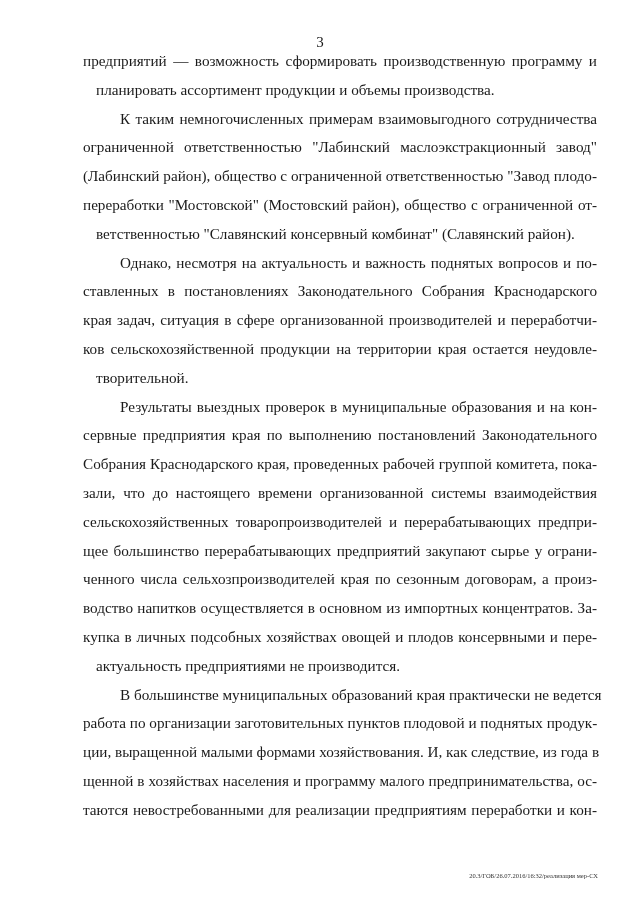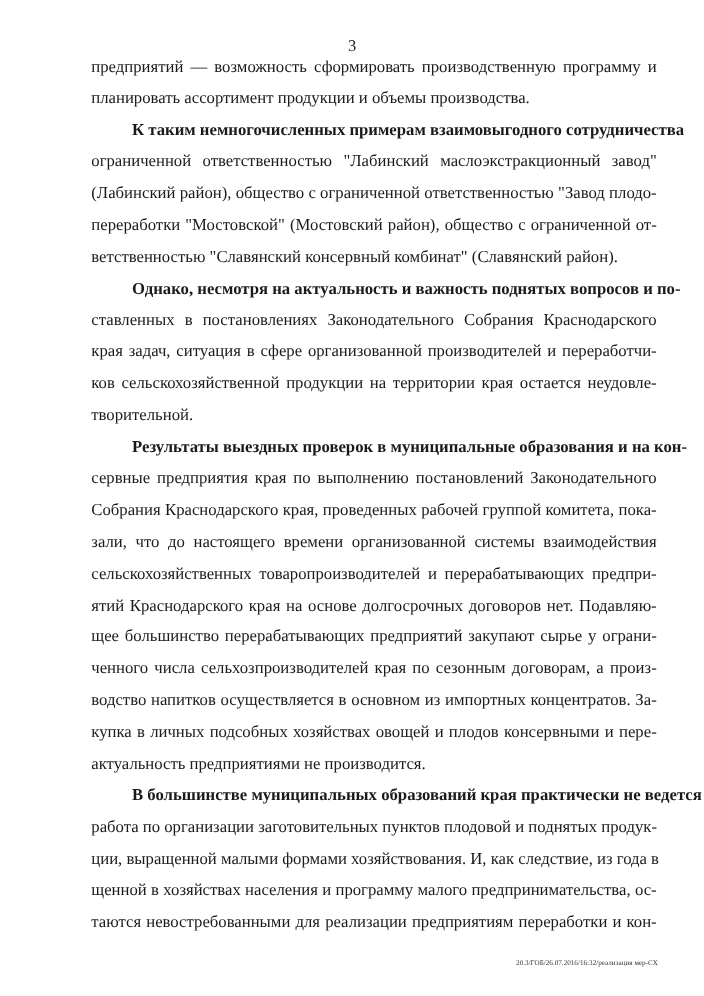--- a/index.html
+++ b/index.html
@@ -14,22 +14,22 @@
       text-align: center; font-size: 15px; line-height: 18px;
     }
     .body {
       position: absolute; left: 83px; top: 47px; width: 514px;
     }
     .line {
       font-size: 15.2px; line-height: 28.8px; height: 28.8px;
       white-space: nowrap; text-align: justify; text-align-last: justify;
       display: block;
     }
-    .line.indent { padding-left: 37px; font-weight: bold; }
-    .line.last { text-align-last: left; }
+    .line.indent { padding-left: 37px; }
+    .line.last { text-align-last: left; margin-left: 13px; }
     .footer {
       position: absolute; left: 300px; top: 872px; width: 298px;
       text-align: right; font-size: 6.5px; line-height: 8px; color: #333;
       white-space: nowrap;
     }
   </style>
 </head>
 <body>
 
 <div class="page">
@@ -52,21 +52,20 @@
         <span class="line">края задач, ситуация в сфере организованной производителей и переработчи-</span>
         <span class="line">ков сельскохозяйственной продукции на территории края остается неудовле-</span>
         <span class="line last">творительной.</span>
       </div>
       <div>
         <span class="line indent">Результаты выездных проверок в муниципальные образования и на кон-</span>
         <span class="line">сервные предприятия края по выполнению постановлений Законодательного</span>
         <span class="line">Собрания Краснодарского края, проведенных рабочей группой комитета, пока-</span>
         <span class="line">зали, что до настоящего времени организованной системы взаимодействия</span>
         <span class="line">сельскохозяйственных товаропроизводителей и перерабатывающих предпри-</span>
-        <span class="line">ятий Краснодарского края на основе долгосрочных договоров нет. Подавляю-</span>
         <span class="line">щее большинство перерабатывающих предприятий закупают сырье у ограни-</span>
         <span class="line">ченного числа сельхозпроизводителей края по сезонным договорам, а произ-</span>
         <span class="line">водство напитков осуществляется в основном из импортных концентратов. За-</span>
         <span class="line">купка в личных подсобных хозяйствах овощей и плодов консервными и пере-</span>
         <span class="line last">актуальность предприятиями не производится.</span>
       </div>
       <div>
         <span class="line indent">В большинстве муниципальных образований края практически не ведется</span>
         <span class="line">работа по организации заготовительных пунктов плодовой и поднятых продук-</span>
         <span class="line">ции, выращенной малыми формами хозяйствования. И, как следствие, из года в</span>

